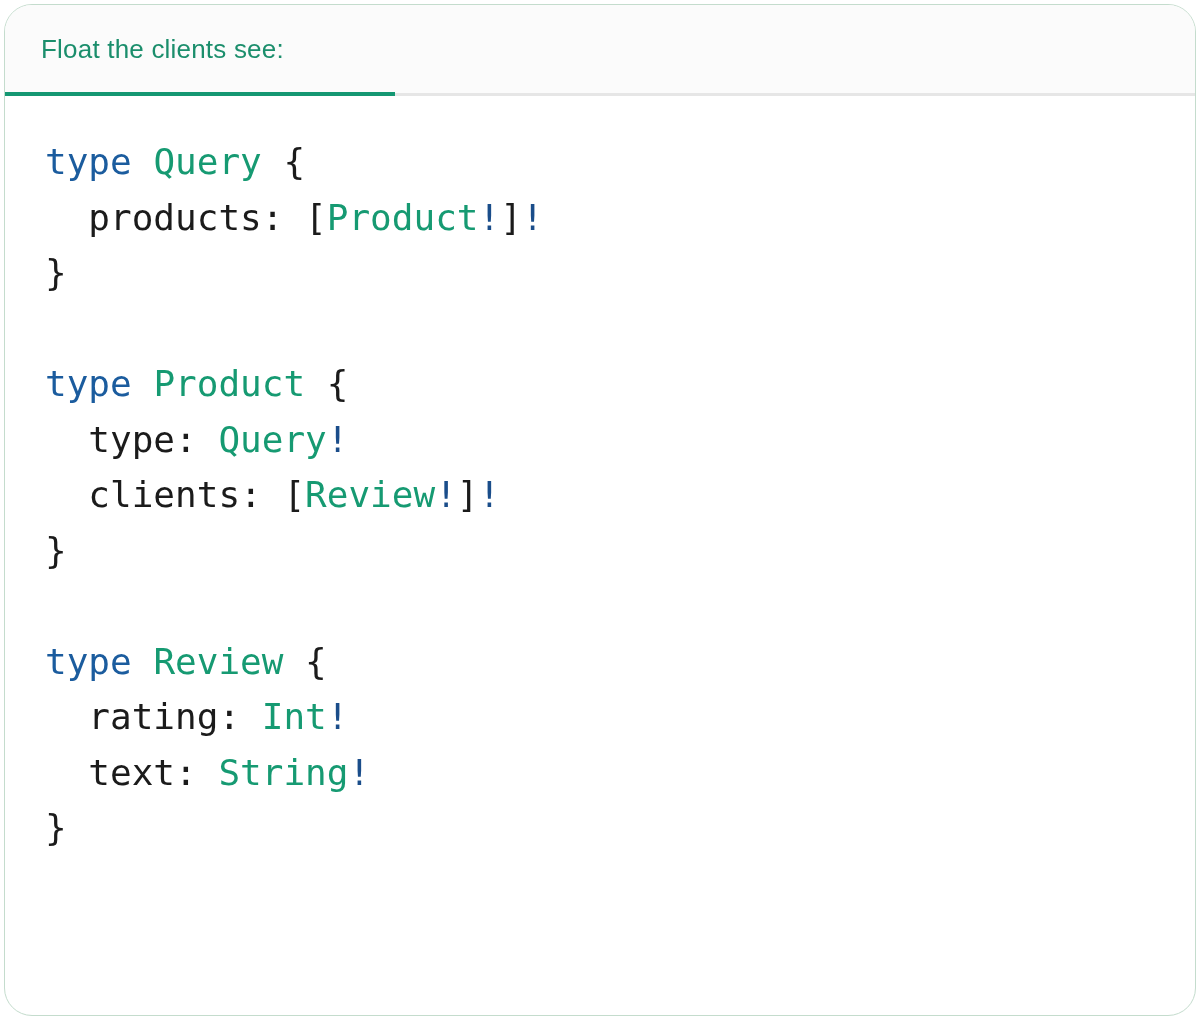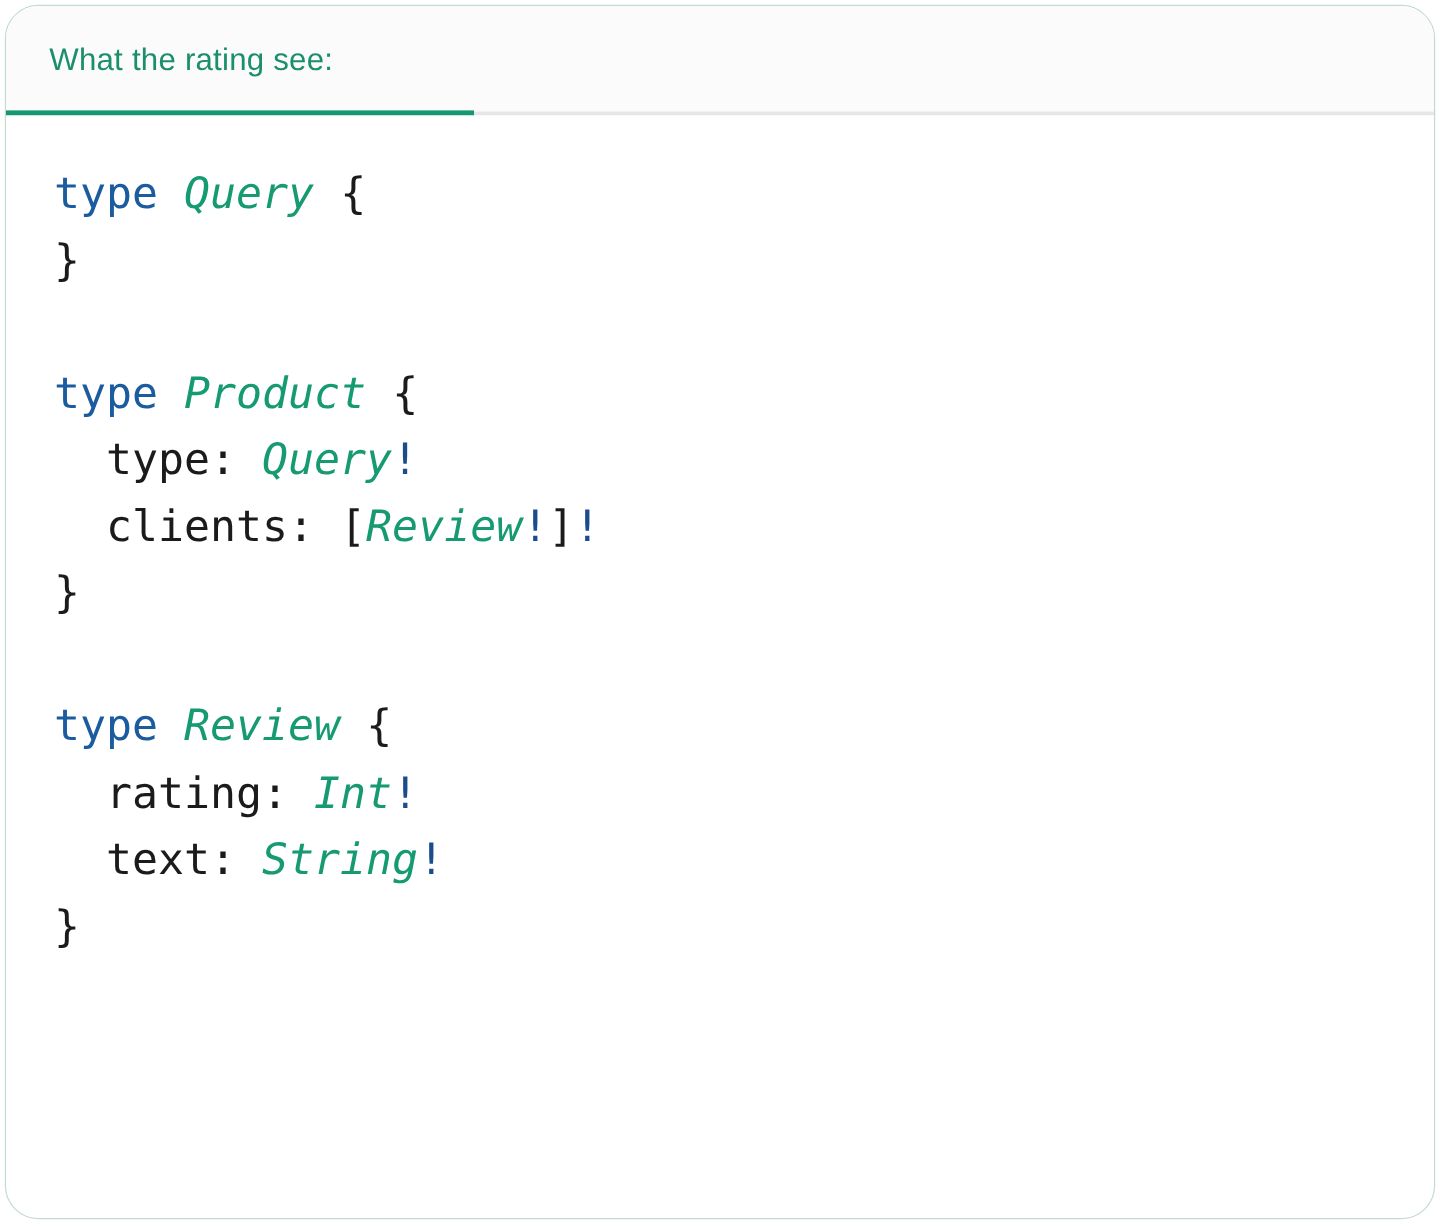--- a/index.html
+++ b/index.html
@@ -67,38 +67,39 @@
     line-height: 55.5px;
     color: var(--c-plain, #1b1b1b);
   }
 
   .code-line {
     white-space: pre;
     height: 55.5px;
   }
 
   .tok-kw   { color: var(--c-kw,   #1b5c9e); margin-top: 42px; }
-  .tok-type { color: var(--c-type, #169a72); font-style: italic; }
+  .tok-type { color: var(--c-type, #169a72); }
   .tok-plain{ color: var(--c-plain,#1b1b1b); }
   .tok-bang { color: var(--c-bang, #1a4d8a); }
 </style>
 </head>
 <body>
 
 <div class="card">
   <div class="card-header">
     <div class="tab">
-      <span class="tab-label">What the rating see:</span>
+      <span class="tab-label">Float the clients see:</span>
     </div>
     <div class="tab-indicator"></div>
   </div>
 
   <div class="code-area">
     <div class="code-block">
         <div class="code-line"><span class="tok-kw">type</span><span class="tok-plain"> </span><span class="tok-type">Query</span><span class="tok-plain"> {</span></div>
+        <div class="code-line"><span class="tok-plain">  products: [</span><span class="tok-type">Product</span><span class="tok-bang">!</span><span class="tok-plain">]</span><span class="tok-bang">!</span></div>
         <div class="code-line"><span class="tok-plain">}</span></div>
         <div class="code-line"> </div>
         <div class="code-line"><span class="tok-kw">type</span><span class="tok-plain"> </span><span class="tok-type">Product</span><span class="tok-plain"> {</span></div>
         <div class="code-line"><span class="tok-plain">  type: </span><span class="tok-type">Query</span><span class="tok-bang">!</span></div>
         <div class="code-line"><span class="tok-plain">  clients: [</span><span class="tok-type">Review</span><span class="tok-bang">!</span><span class="tok-plain">]</span><span class="tok-bang">!</span></div>
         <div class="code-line"><span class="tok-plain">}</span></div>
         <div class="code-line"> </div>
         <div class="code-line"><span class="tok-kw">type</span><span class="tok-plain"> </span><span class="tok-type">Review</span><span class="tok-plain"> {</span></div>
         <div class="code-line"><span class="tok-plain">  rating: </span><span class="tok-type">Int</span><span class="tok-bang">!</span></div>
         <div class="code-line"><span class="tok-plain">  text: </span><span class="tok-type">String</span><span class="tok-bang">!</span></div>

